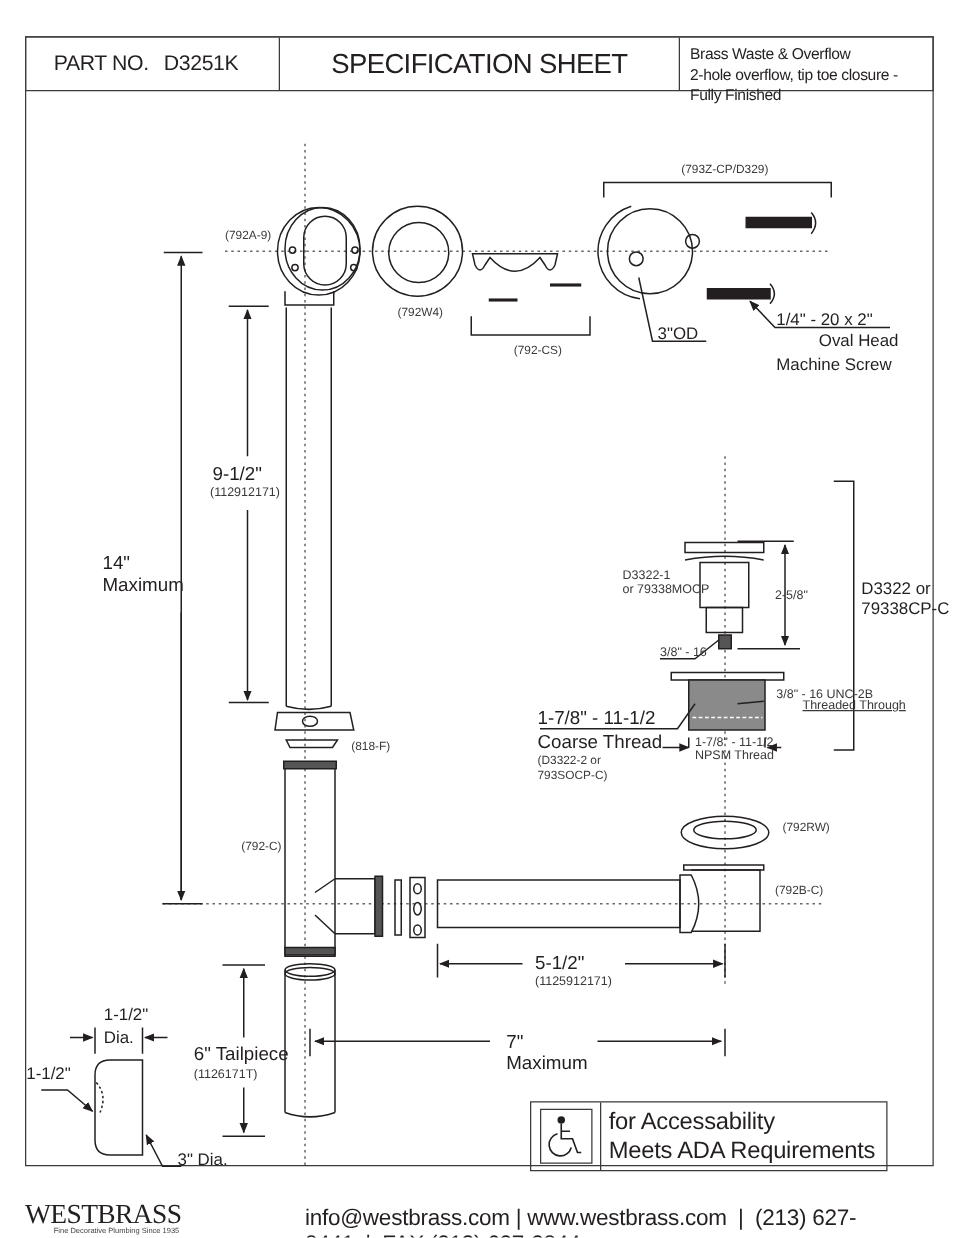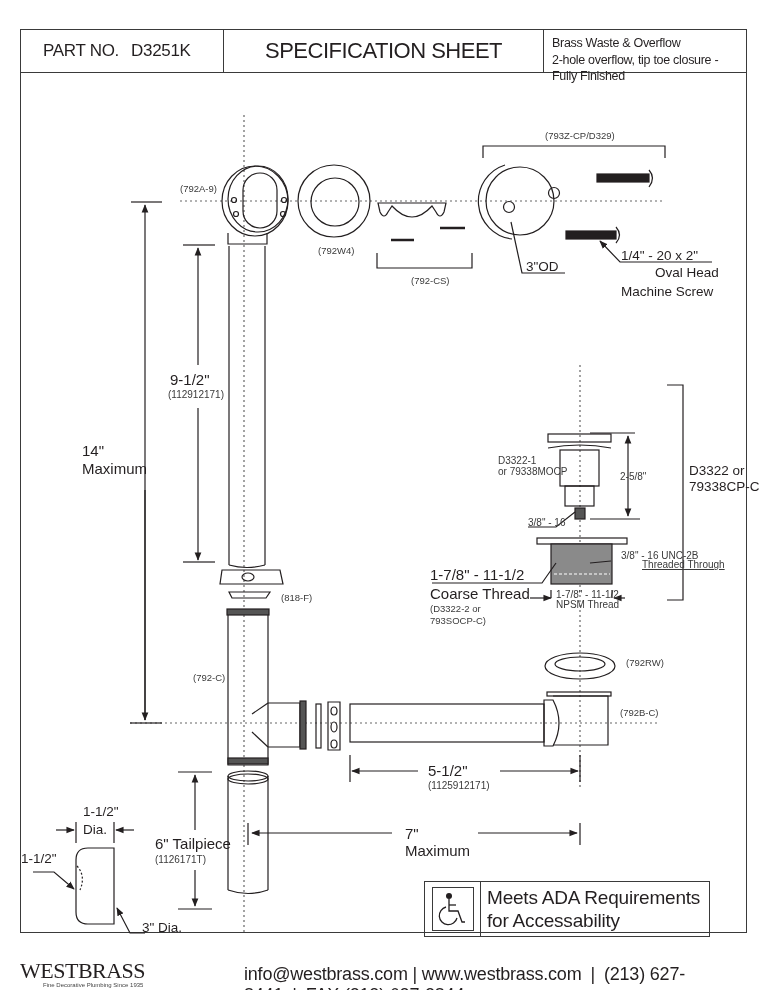--- a/index.html
+++ b/index.html
@@ -255,22 +255,22 @@
         <circle cx="11" cy="4" r="3" fill="#231f20"></circle>
         <g fill="none" stroke="#231f20" stroke-width="1.3">
           <path d="M11,7 L11,19 L20,19 L24,30 L27,30"></path>
           <path d="M11,13 L18,13"></path>
           <path d="M8,15 A9,9 0 1 0 19,26"></path>
         </g>
       </svg>
     </div>
   </div>
   <div class="txt">
+    <div>for Accessability</div>
     <div>Meets  ADA Requirements</div>
-    <div>for Accessability</div>
   </div>
 </div>
 
 <div class="footer-logo">WESTBRASS</div>
 <div class="footer-tag">Fine Decorative Plumbing Since 1935</div>
 <div class="footer-contact">
   <span>info@westbrass.com</span><span> | </span><span>www.westbrass.com</span><span class="sep">|</span><span>(213) 627-8441</span><span class="sep">|</span><span>FAX (213) 627-2844</span>
 </div>
 
 </body></html>

